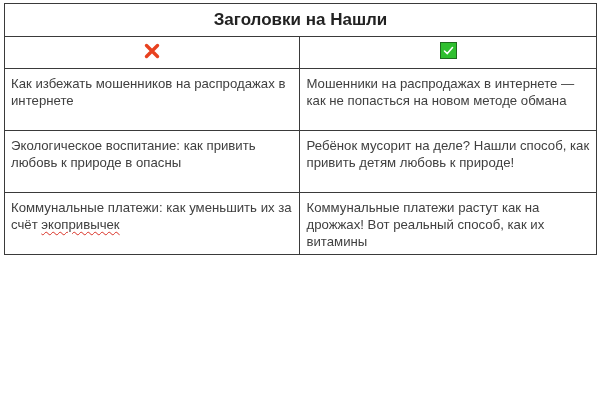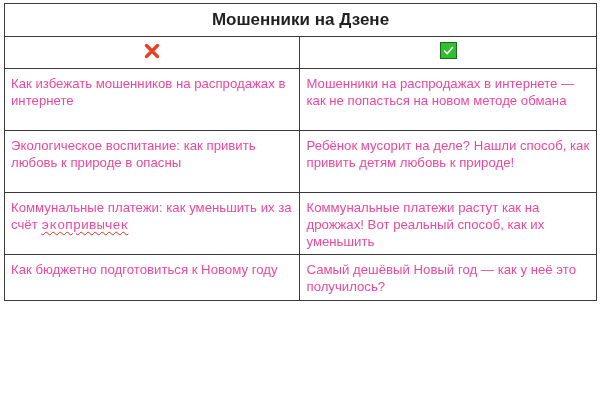--- a/index.html
+++ b/index.html
@@ -10,38 +10,38 @@
       border-collapse: collapse; table-layout: fixed;
     }
     table.cmp td, table.cmp th { border: 1.5px solid #3a3a3a; }
     .title-cell {
       height: 32px; text-align: center; font-weight: bold; font-size: 17px;
       color: #222; padding: 0;
     }
     .icon-cell { height: 31px; text-align: center; padding: 0; }
     .row-cell {
       vertical-align: top; font-size: 13.2px; line-height: 17px;
-      padding: 6px 6px 4px 6px; color: #ec4899;
+      padding: 6px 6px 4px 6px; color: #404040;
     }
     .col-left { width: 295px; }
     .col-right { width: 296px; }
     .icon { display: inline-block; vertical-align: middle; }
-    .spell { text-decoration: underline wavy #d93025; text-decoration-thickness: 1px; text-underline-offset: 2px; font-family: Liberation Mono, monospace; }
+    .spell { text-decoration: underline wavy #d93025; text-decoration-thickness: 1px; text-underline-offset: 2px; }
   </style>
 </head>
 <body>
 
 <table class="cmp">
   <colgroup>
     <col class="col-left">
     <col class="col-right">
   </colgroup>
   <tbody>
       <tr>
-    <td colspan="2" class="title-cell">Мошенники на Дзене</td>
+    <td colspan="2" class="title-cell">Заголовки на Нашли</td>
   </tr>
   <tr>
     <td class="icon-cell">
       <span class="icon">
         <svg width="16" height="16" viewBox="0 0 16 16">
           <path d="M2.5 2.5 L13.5 13.5 M13.5 2.5 L2.5 13.5" stroke="#e8411f" stroke-width="3.4" stroke-linecap="round"></path>
         </svg>
       </span>
     </td>
     <td class="icon-cell">
@@ -56,20 +56,16 @@
   <tr style="height:62px">
     <td class="row-cell">Как избежать мошенников на распродажах в интернете</td>
     <td class="row-cell">Мошенники на распродажах в интернете — как не попасться на новом методе обмана</td>
   </tr>
   <tr style="height:62px">
     <td class="row-cell">Экологическое воспитание: как привить любовь к природе в опасны</td>
     <td class="row-cell">Ребёнок мусорит на деле? Нашли способ, как привить детям любовь к природе!</td>
   </tr>
   <tr style="height:62px">
     <td class="row-cell"><span>Коммунальные платежи: как уменьшить их за счёт </span><span class="spell">экопривычек</span></td>
-    <td class="row-cell">Коммунальные платежи растут как на дрожжах! Вот реальный способ, как их уменьшить</td>
-  </tr>
-  <tr style="height:46px">
-    <td class="row-cell">Как бюджетно подготовиться к Новому году</td>
-    <td class="row-cell">Самый дешёвый Новый год — как у неё это получилось?</td>
+    <td class="row-cell">Коммунальные платежи растут как на дрожжах! Вот реальный способ, как их витамины</td>
   </tr>
 </tbody>
   </table>
 
 </body></html>

